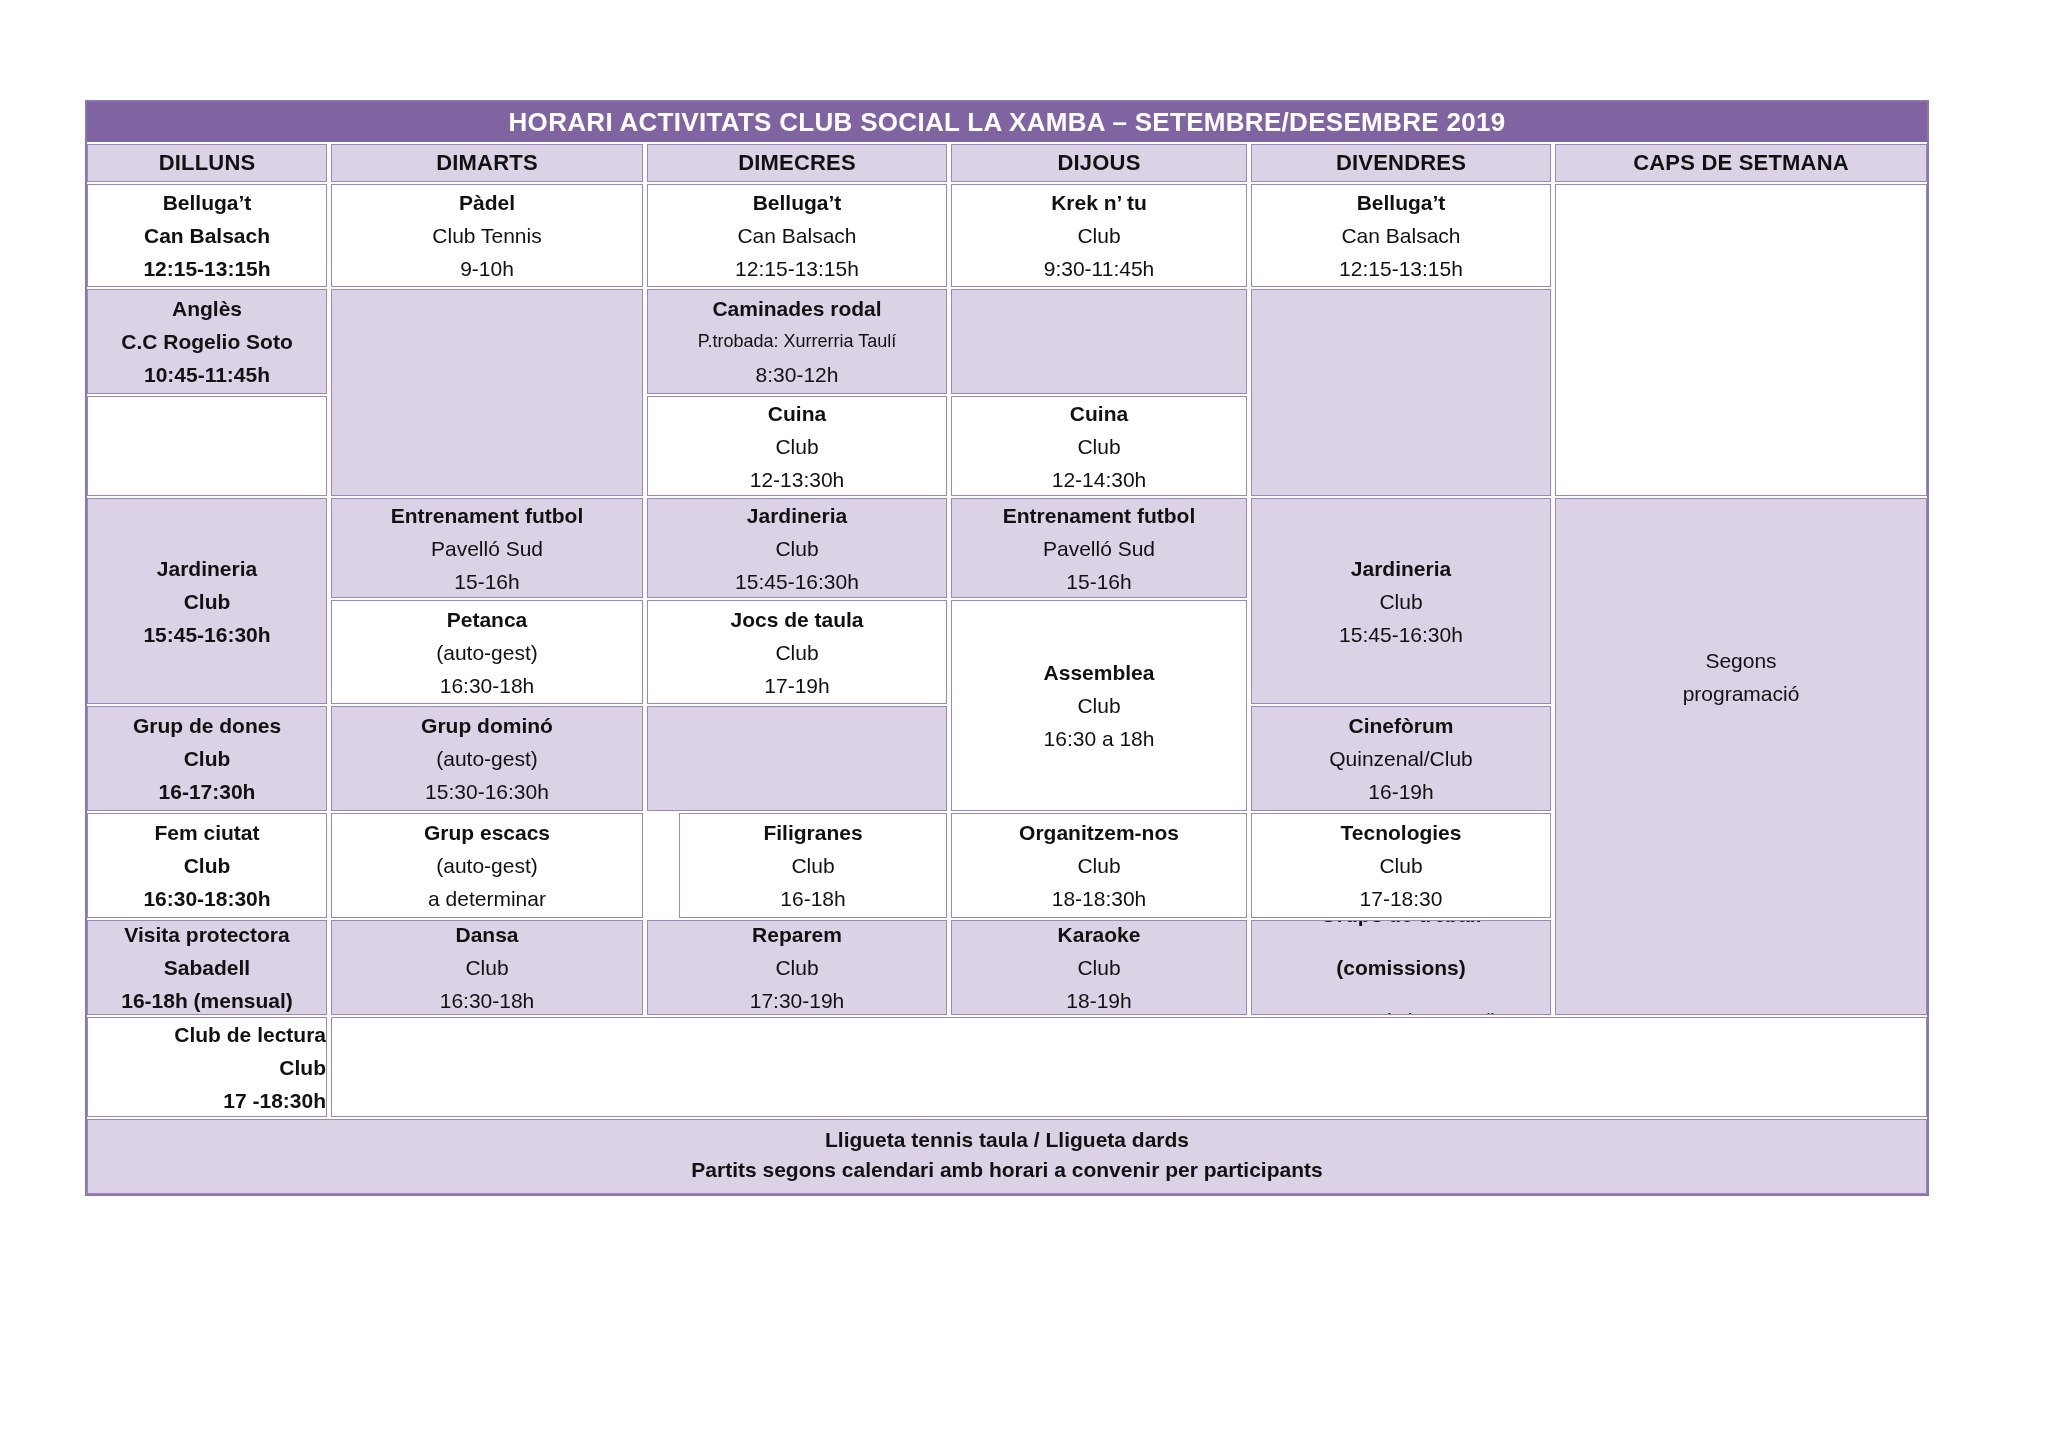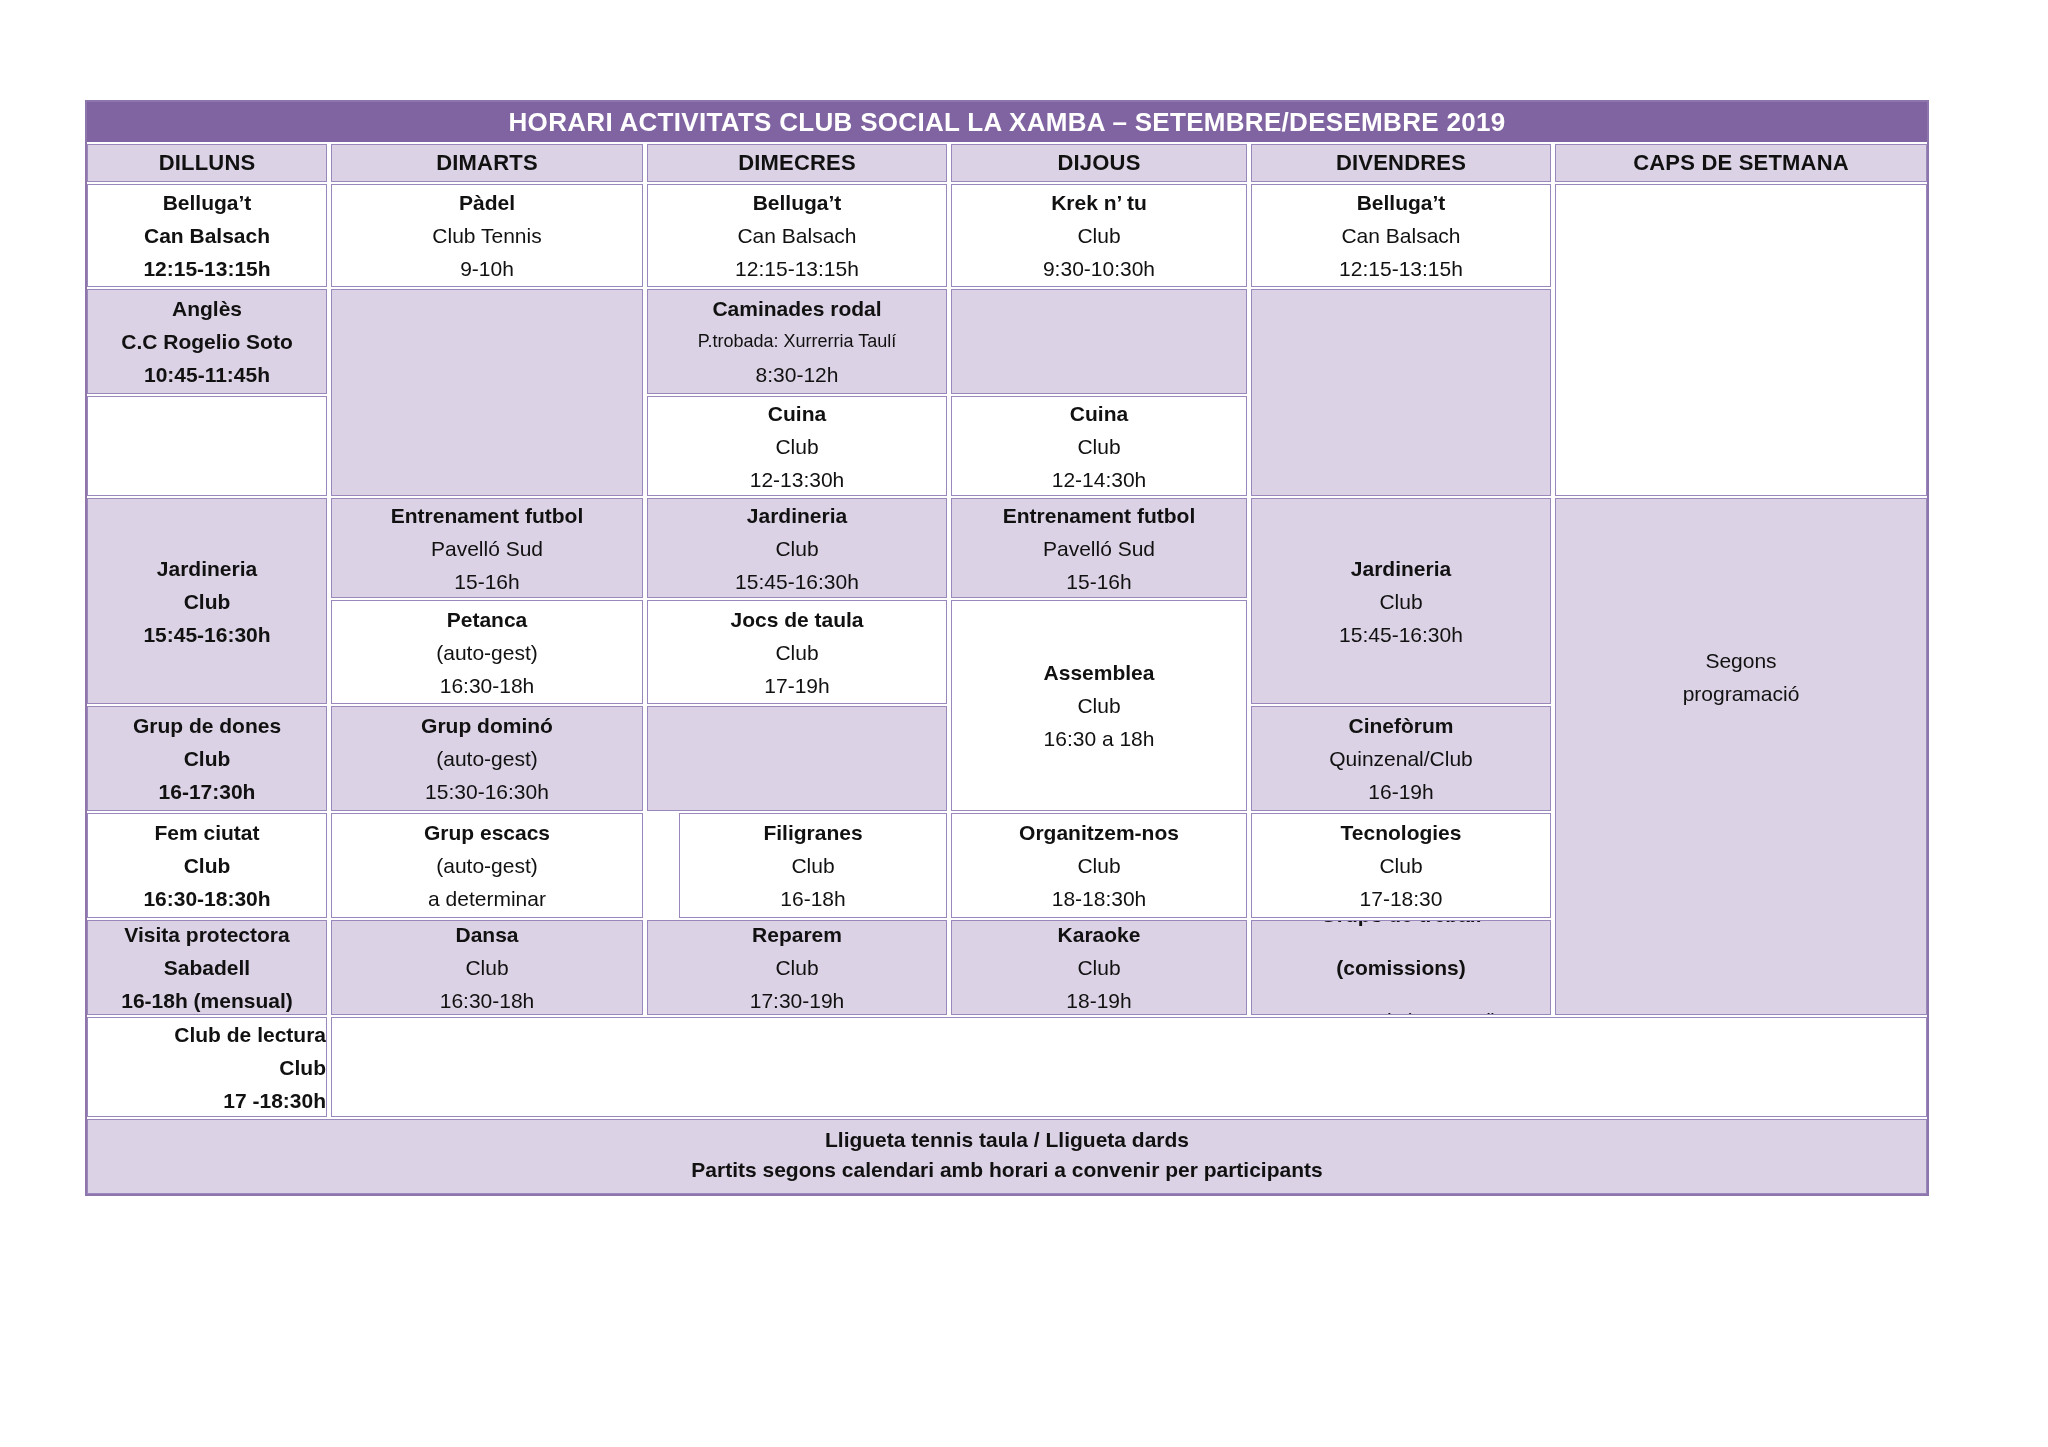--- a/index.html
+++ b/index.html
@@ -153,21 +153,21 @@
           <div class="ln">16-18h</div>
         </div>
         <div class="cell tint" style="grid-area: 9 / 3;">
           <div class="ln b">Reparem</div>
           <div class="ln">Club</div>
           <div class="ln">17:30-19h</div>
         </div>
         <div class="cell" style="grid-area: 2 / 4;">
           <div class="ln b">Krek n’ tu</div>
           <div class="ln">Club</div>
-          <div class="ln">9:30-10:30h</div>
+          <div class="ln">9:30-11:45h</div>
         </div>
         <div class="cell tint" style="grid-area: 3 / 4;"></div>
         <div class="cell" style="grid-area: 4 / 4;">
           <div class="ln b">Cuina</div>
           <div class="ln">Club</div>
           <div class="ln">12-14:30h</div>
         </div>
         <div class="cell tint" style="grid-area: 5 / 4;">
           <div class="ln b">Entrenament futbol</div>
           <div class="ln">Pavelló Sud</div>

